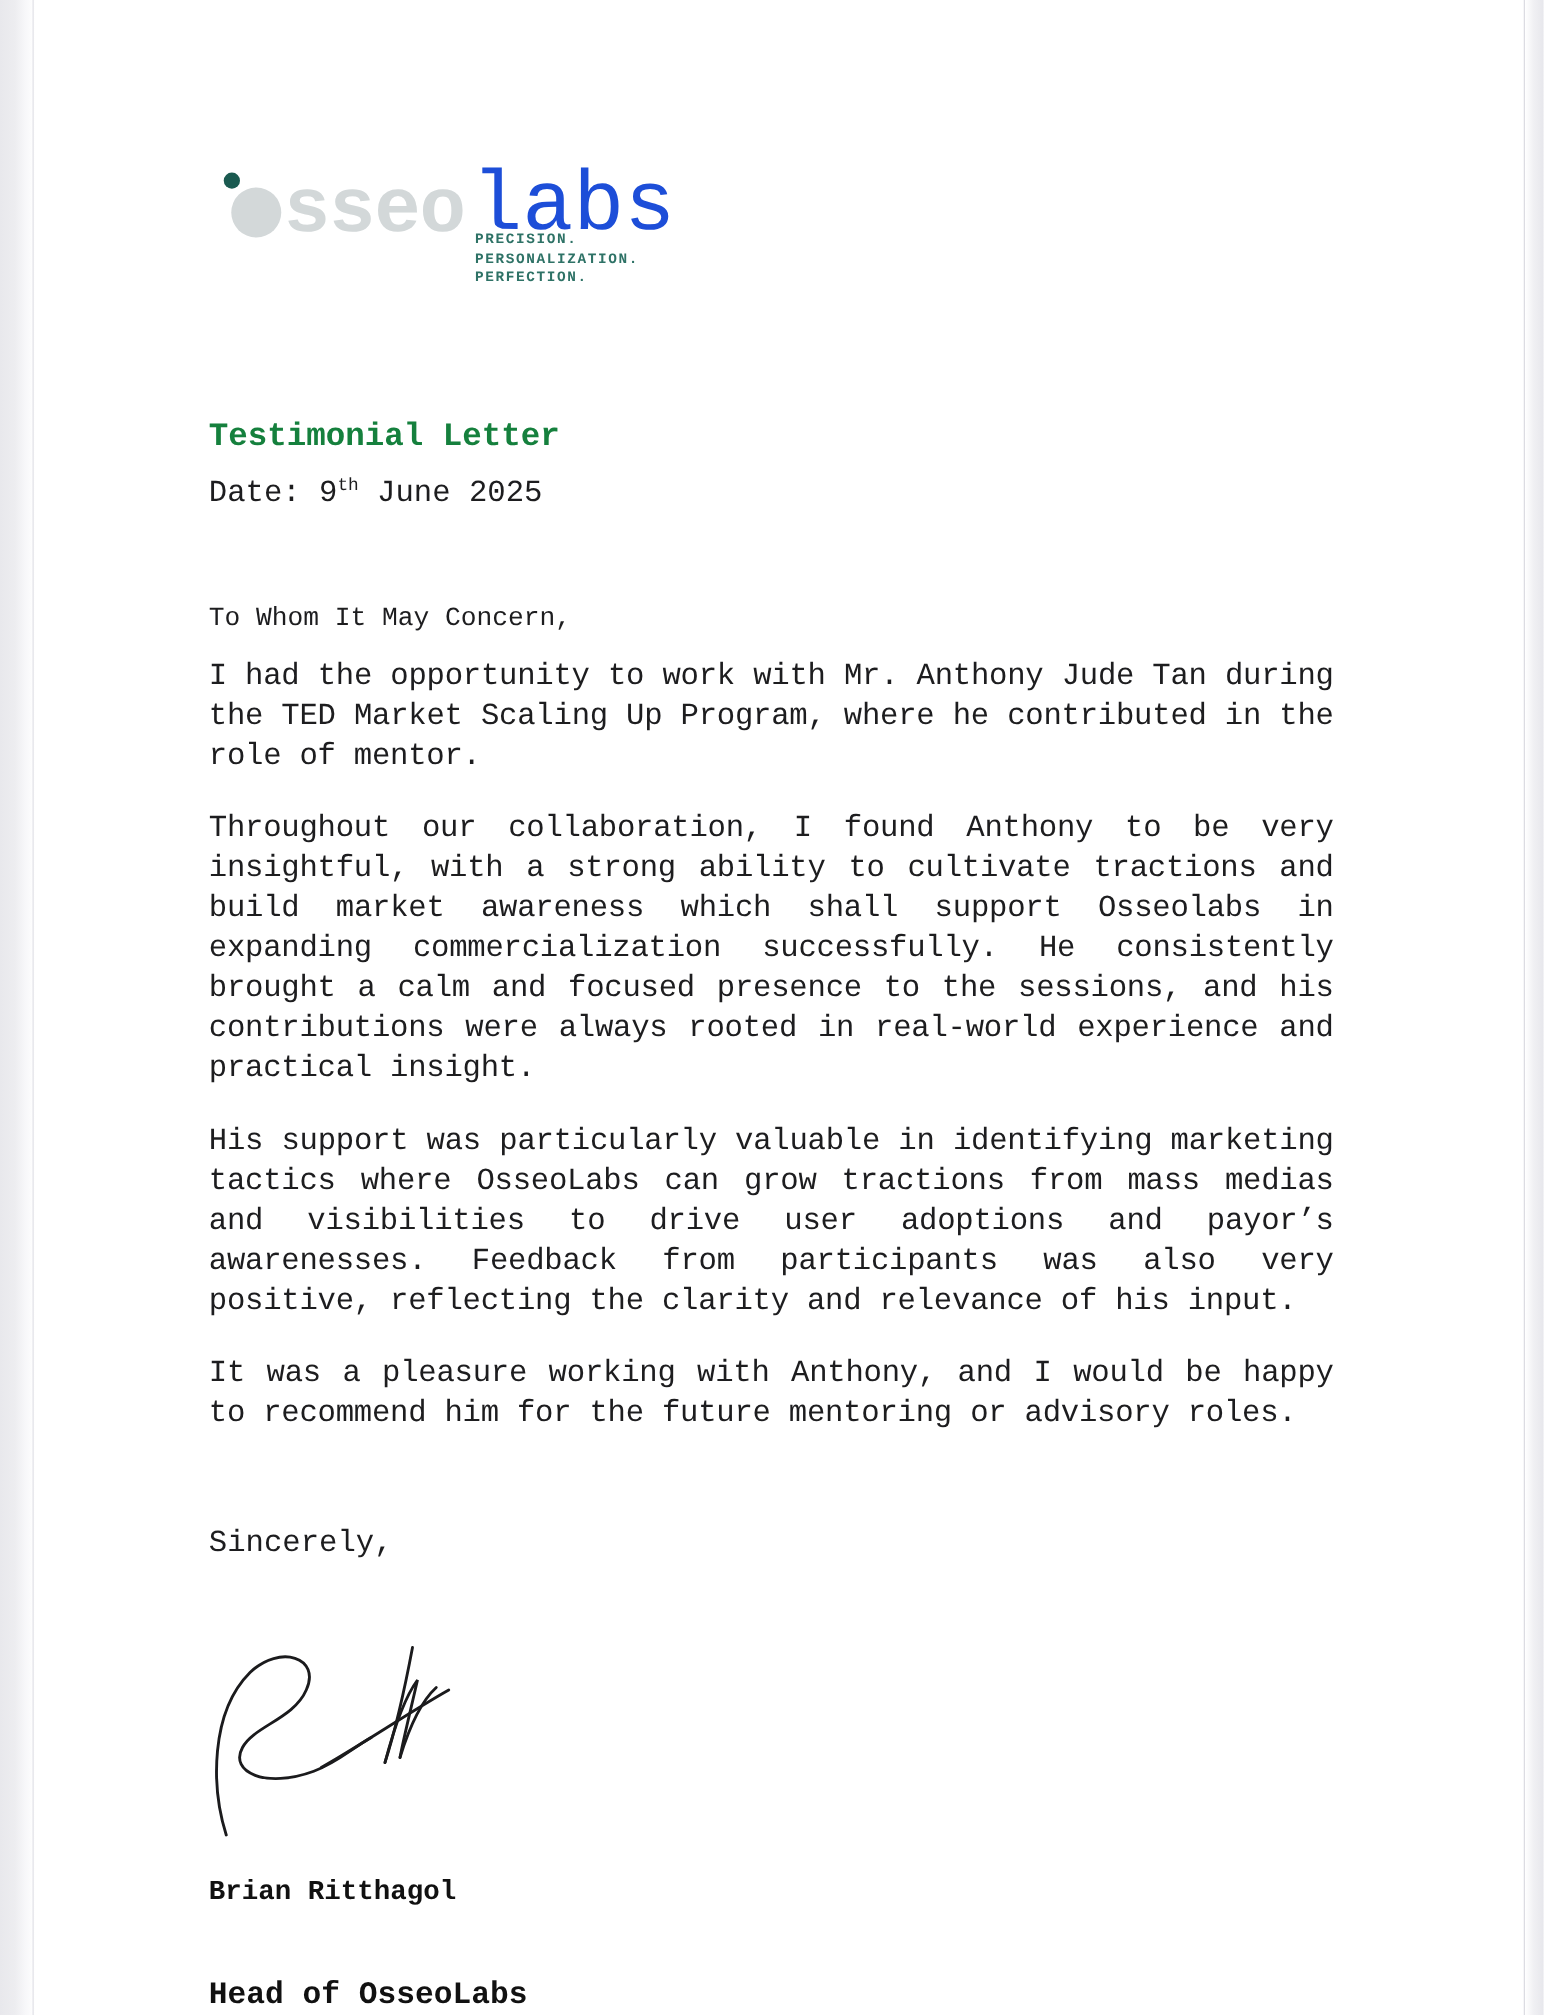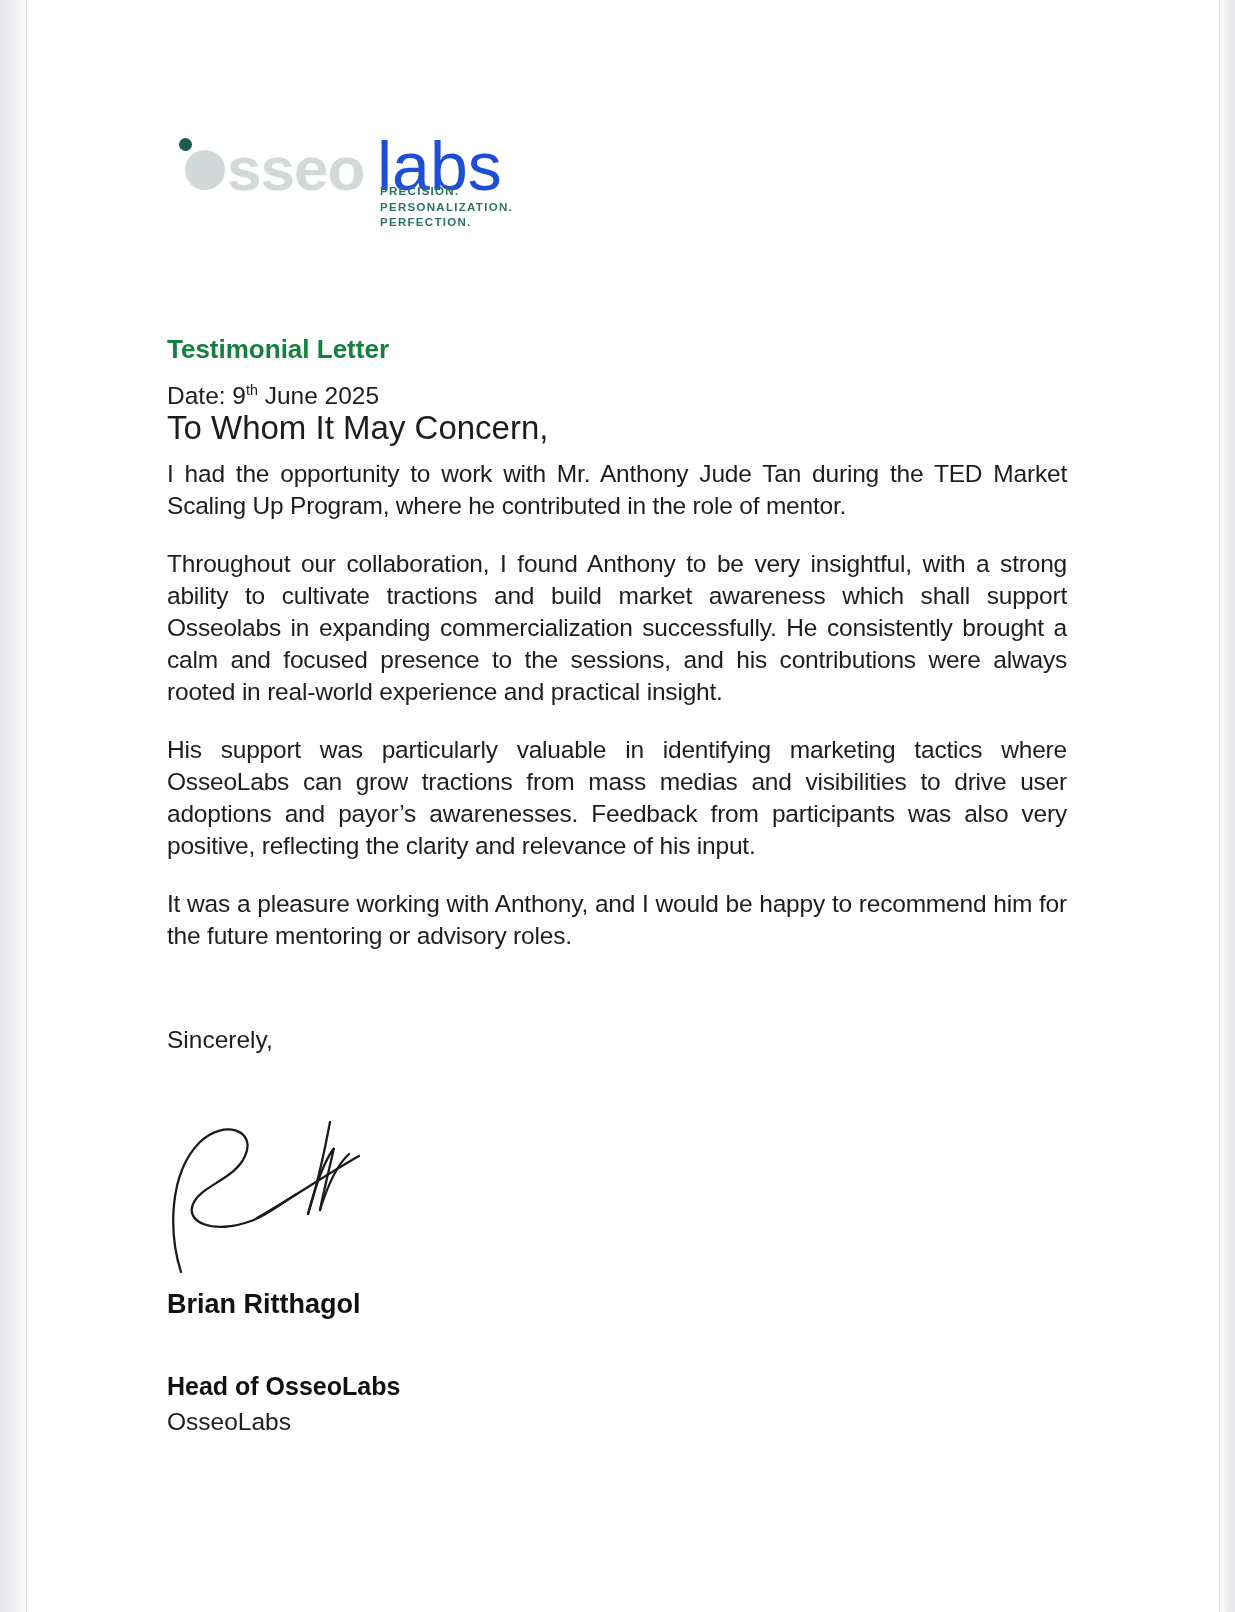--- a/index.html
+++ b/index.html
@@ -4,21 +4,21 @@
 <style>
   * { margin:0; padding:0; box-sizing:border-box; }
   html,body { background:#ffffff; }
   body {
     width:1235px; height:1612px;
     font-family:"Liberation Sans", sans-serif;
     color:#1d1d1f;
     position:relative;
     overflow:hidden;
   }
-  .page { position:relative; width:1235px; height:1612px; background:#ffffff; }
+  .page { position:relative; width:1235px; height:1612px; background:#ffffff;font-family:Liberation Mono, monospace; }
 
   
   .edge-left {
     position:absolute; left:0; top:0; width:30px; height:100%;
     background:linear-gradient(to right,#e8e8ec 0px,#ededf0 12px,#f7f7f9 20px,#ffffff 28px);
   }
   .edge-left::after{
     content:""; position:absolute; right:3px; top:0; width:1px; height:100%;
     background:#e2e2e8;
   }
@@ -56,35 +56,35 @@
   .logo-tagline {
     position:absolute; left:203px; top:46px;
     font-size:11.5px; line-height:15.5px; font-weight:700; letter-spacing:1.3px;
     color:#2e7266;
   }
 
   
   .title { margin-top:90px; font-size:26px; line-height:32px; font-weight:700; color:#15803d; }
   .date-line { margin-top:15px; font-size:24.5px; line-height:32px; }
   .date-line sup { font-size:0.58em; vertical-align:super; line-height:0; }
-  .salutation { font-size:33px; line-height:32px; }
+  .salutation { margin-top:68px; font-size:21px; line-height:32px; }
   .para {
     margin-top:26px;
     font-size:24.5px; line-height:32px;
     text-align:justify; text-justify:inter-word;
     letter-spacing:-0.2px;
     color:#1d1d1f;
   }
   .para.first { margin-top:14px; }
   .closing { margin-top:72px; font-size:24.5px; line-height:32px; }
 
   .signature-block { margin-top:56px; height:172px; }
   .signature-block svg { display:block; }
 
-  .signer-name { margin-top:4px; font-size:27px; line-height:32px; font-weight:700; color:#111; }
+  .signer-name { margin-top:18px; font-size:22px; line-height:32px; font-weight:700; color:#111; }
   .signer-role { margin-top:50px; font-size:25px; line-height:32px; font-weight:700; color:#111; }
   .signer-company { margin-top:4px; font-size:24.5px; line-height:32px; }
 </style>
 </head>
 <body>
 
 <div class="page">
   <div class="edge-left"></div>
   <div class="edge-right"></div>
 

